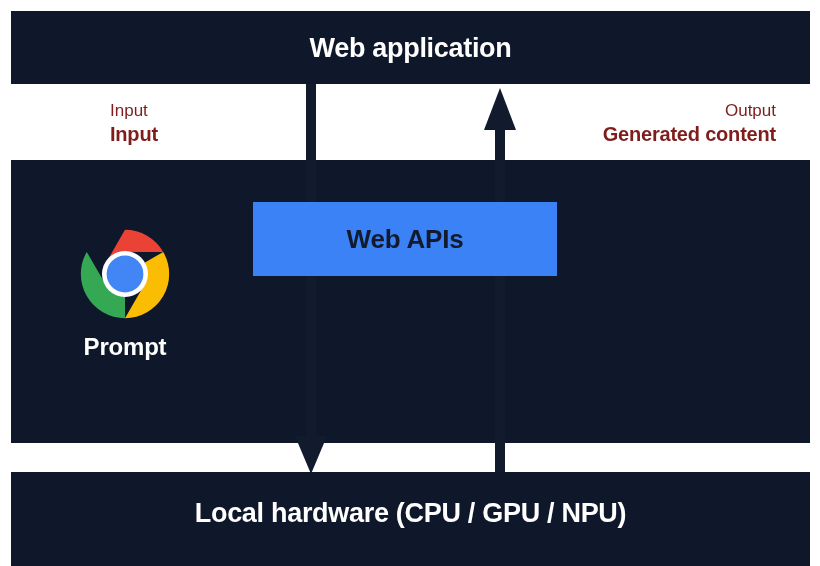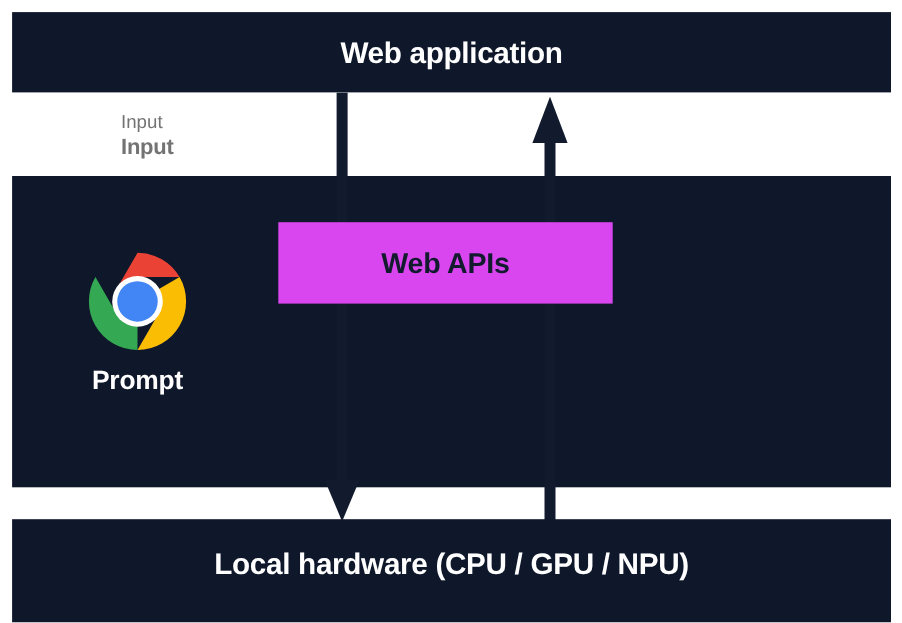--- a/index.html
+++ b/index.html
@@ -56,21 +56,21 @@
   #band-web-application .band-title {
     top: 22px;
   }
   #band-local-hardware .band-title {
     top: 26px;
   }
 
   
   .flow-label {
     position: absolute;
-    color: #737373;
+    color: #7f1d1d;
     line-height: 1.28;
     white-space: nowrap;
   }
   .flow-label .flow-kind {
     display: block;
     font-size: 17px;
     font-weight: normal;
   }
   .flow-label .flow-value {
     display: block;
@@ -105,21 +105,21 @@
     width: 42px;
     height: 390px;
   }
   .arrow svg {
     display: block;
   }
 
   
   .box {
     position: absolute;
-    background: #d946ef;
+    background: #3b82f6;
     color: #121a2e;
     display: flex;
     align-items: center;
     justify-content: center;
     text-align: center;
     font-weight: bold;
     letter-spacing: -0.2px;
   }
   #box-web-apis {
     left: 253px;
@@ -176,20 +176,22 @@
   <div class="band" id="band-web-application">
     <div class="band-title">Web application</div>
   </div>
 
   <div class="flow-label" id="flow-input">
     <span class="flow-kind">Input</span>
     <span class="flow-value">Input</span>
   </div>
 
   <div class="flow-label" id="flow-output">
+    <span class="flow-kind">Output</span>
+    <span class="flow-value">Generated content</span>
   </div>
 
   <div class="band" id="band-browser"></div>
 
   <div class="arrow" id="arrow-down">
     <svg width="42" height="390" viewBox="0 0 42 390" xmlns="http://www.w3.org/2000/svg">
       <rect x="16" y="0" width="10" height="362" fill="#121a2e"></rect>
       <polygon points="5,352 37,352 21,390" fill="#121a2e"></polygon>
     </svg>
   </div>

